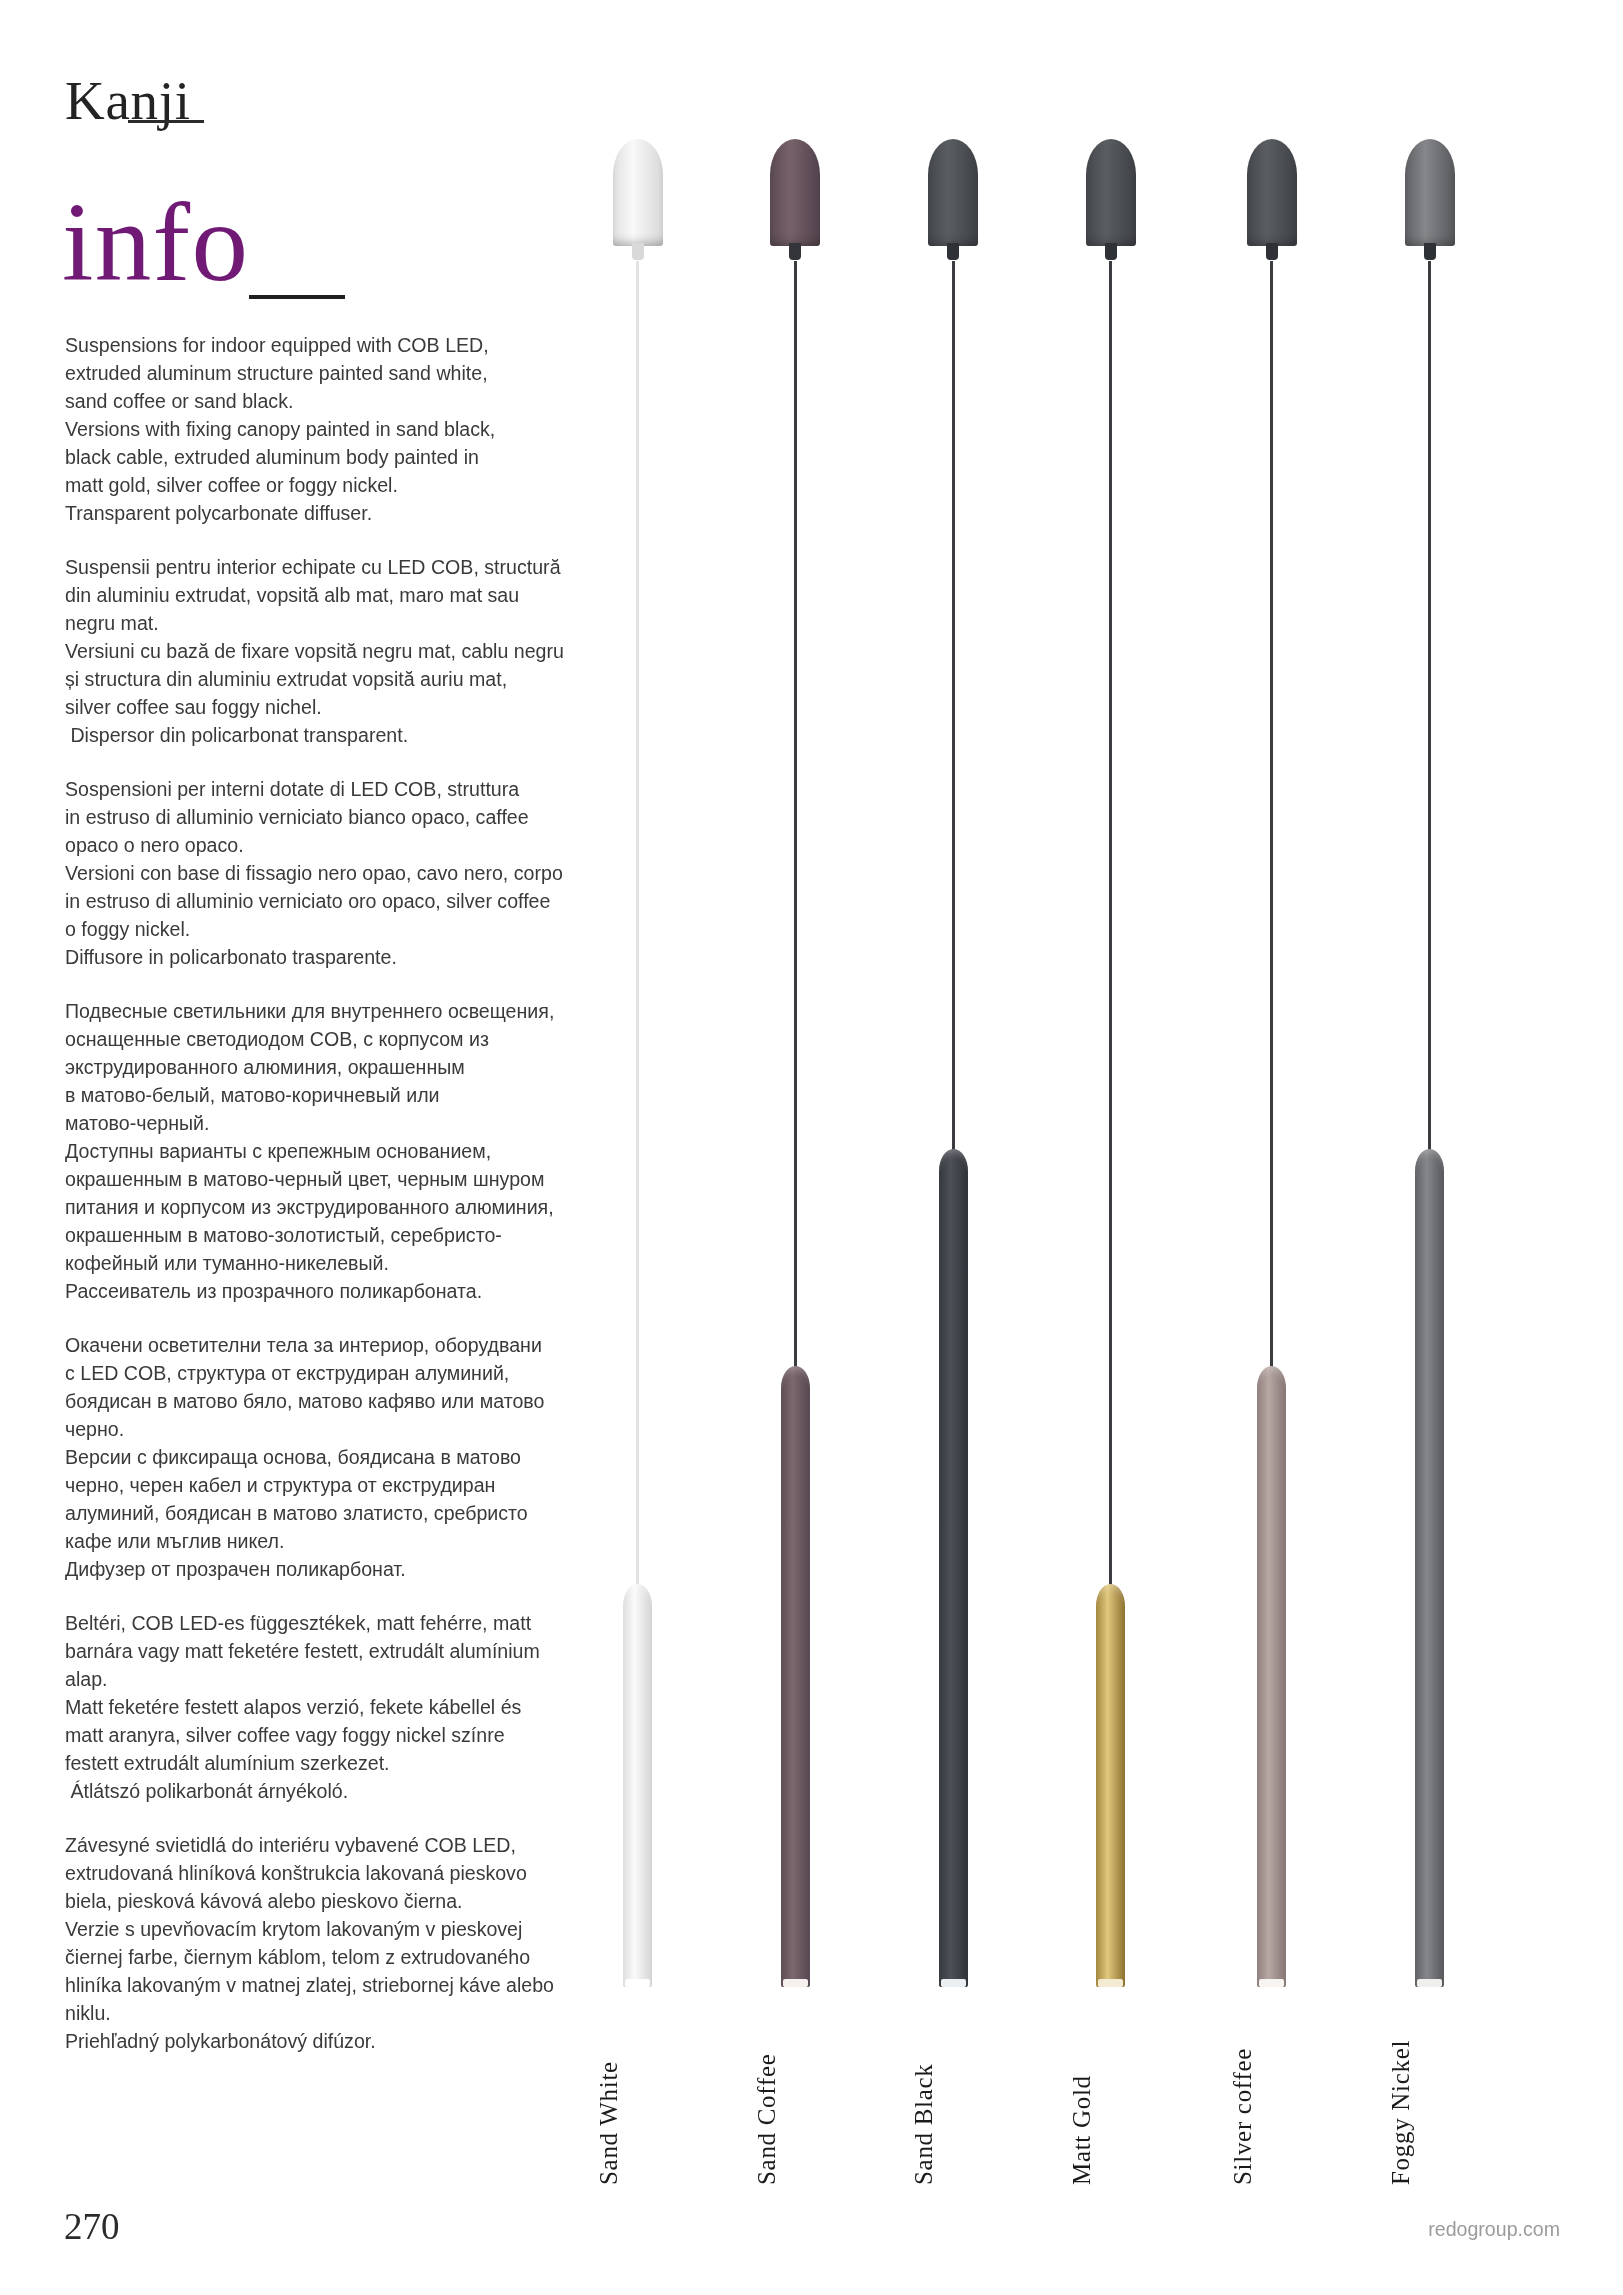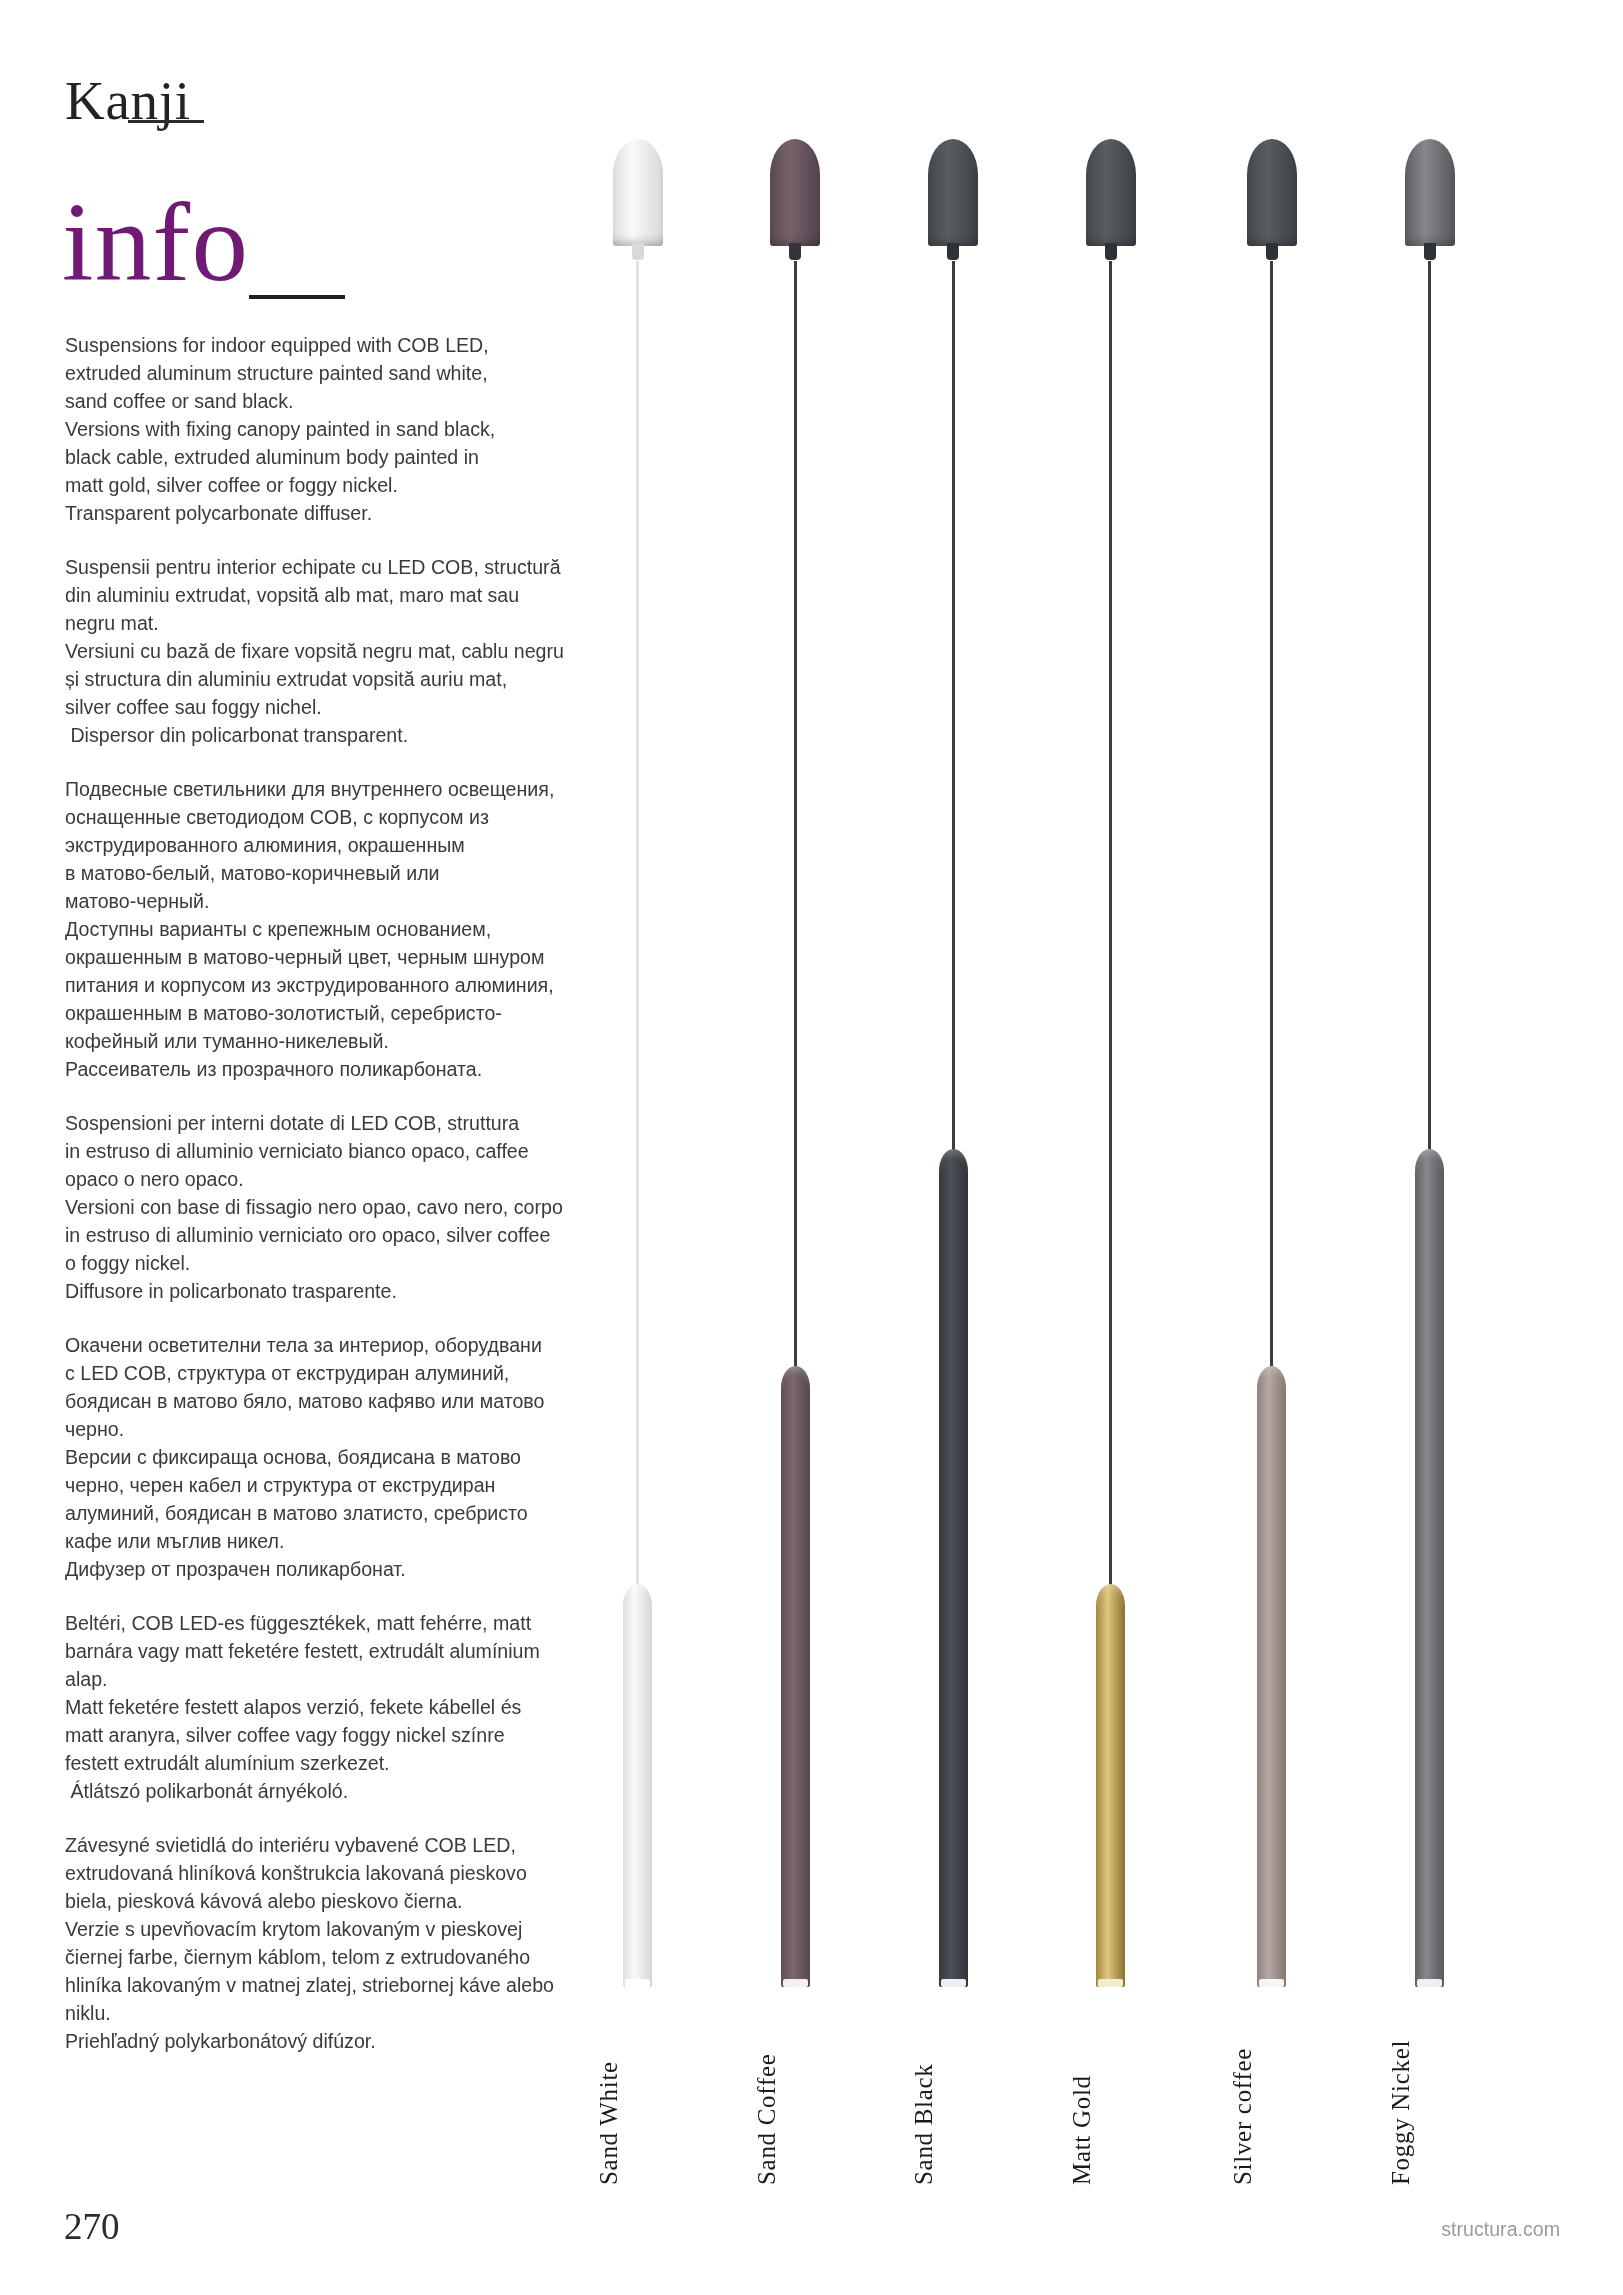--- a/index.html
+++ b/index.html
@@ -80,38 +80,38 @@
 black cable, extruded aluminum body painted in
 matt gold, silver coffee or foggy nickel.
 Transparent polycarbonate diffuser.</p>
     <p>Suspensii pentru interior echipate cu LED COB, structură
 din aluminiu extrudat, vopsită alb mat, maro mat sau
 negru mat.
 Versiuni cu bază de fixare vopsită negru mat, cablu negru
 și structura din aluminiu extrudat vopsită auriu mat,
 silver coffee sau foggy nichel.
  Dispersor din policarbonat transparent.</p>
+    <p>Sospensioni per interni dotate di LED COB, struttura
+in estruso di alluminio verniciato bianco opaco, caffee
+opaco o nero opaco.
+Versioni con base di fissagio nero opao, cavo nero, corpo
+in estruso di alluminio verniciato oro opaco, silver coffee
+o foggy nickel.
+Diffusore in policarbonato trasparente.</p>
     <p>Подвесные светильники для внутреннего освещения,
 оснащенные светодиодом COB, с корпусом из
 экструдированного алюминия, окрашенным
 в матово-белый, матово-коричневый или
 матово-черный.
 Доступны варианты с крепежным основанием,
 окрашенным в матово-черный цвет, черным шнуром
 питания и корпусом из экструдированного алюминия,
 окрашенным в матово-золотистый, серебристо-
 кофейный или туманно-никелевый.
 Рассеиватель из прозрачного поликарбоната.</p>
-    <p>Sospensioni per interni dotate di LED COB, struttura
-in estruso di alluminio verniciato bianco opaco, caffee
-opaco o nero opaco.
-Versioni con base di fissagio nero opao, cavo nero, corpo
-in estruso di alluminio verniciato oro opaco, silver coffee
-o foggy nickel.
-Diffusore in policarbonato trasparente.</p>
     <p>Окачени осветителни тела за интериор, оборудвани
 с LED COB, структура от екструдиран алуминий,
 боядисан в матово бяло, матово кафяво или матово
 черно.
 Версии с фиксираща основа, боядисана в матово
 черно, черен кабел и структура от екструдиран
 алуминий, боядисан в матово златисто, сребристо
 кафе или мъглив никел.
 Дифузер от прозрачен поликарбонат.</p>
     <p>Beltéri, COB LED-es függesztékek, matt fehérre, matt
@@ -182,14 +182,14 @@
       <div class="gland" style="left: 1424px; top: 243px; width: 11.8px; height: 17px; background: rgb(46, 49, 53);"></div>
       <div class="cable" style="left: 1428px; top: 261px; width: 2.6px; height: 893px; background: rgb(58, 60, 63);"></div>
       <div class="tube" style="left: 1415px; top: 1149px; width: 29px; height: 838px; background: linear-gradient(to right, rgb(95, 97, 101) 0%, rgb(133, 135, 138) 40%, rgb(86, 88, 91) 100%);">
         <div class="tube-tip" style="background: rgb(239, 240, 238);"></div>
       </div>
       <div class="lamp-label" style="left: 1416px; top: 2155px;">Foggy Nickel</div>
     </div>
   </div>
 
 <div class="page-number">270</div>
-<div class="website">structura.com</div>
+<div class="website">redogroup.com</div>
 
 
 </body></html>

